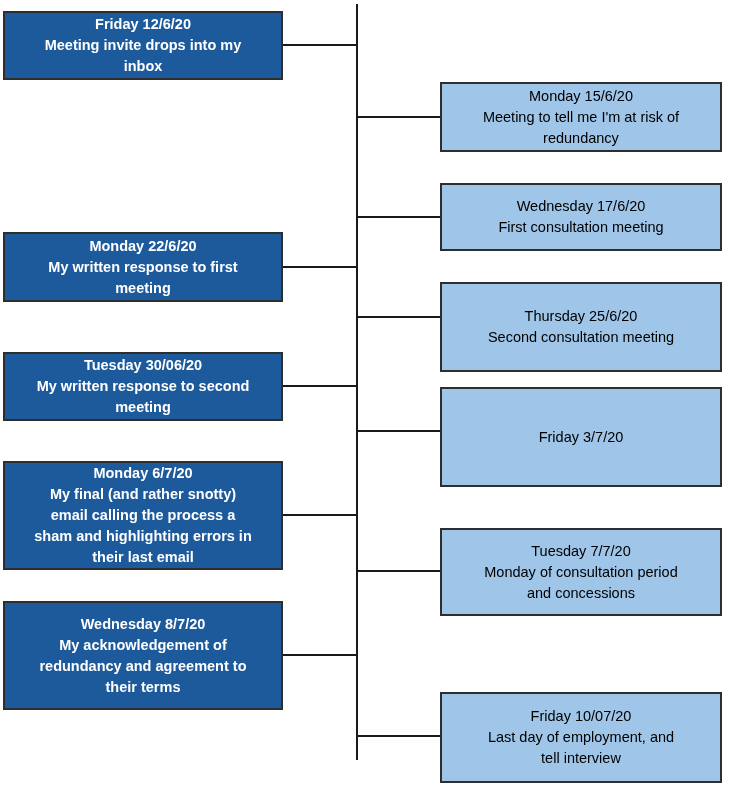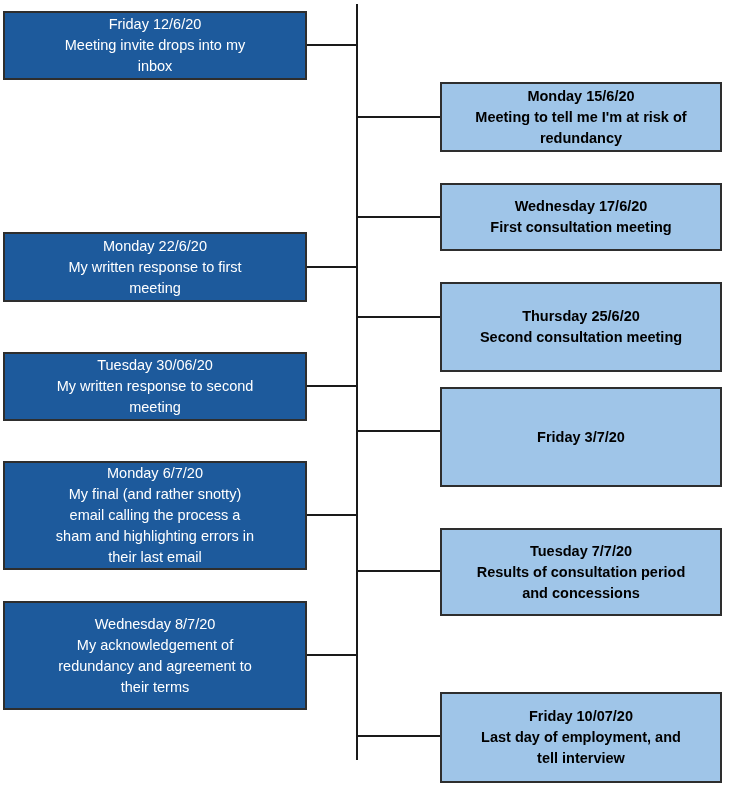--- a/index.html
+++ b/index.html
@@ -37,30 +37,30 @@
     display: flex;
     flex-direction: column;
     justify-content: center;
     align-items: center;
     text-align: center;
     font-size: 14.5px;
     line-height: 21px;
   }
   .box.left {
     left: 3px;
-    width: 304px;
+    width: 280px;
     background: var(--left-fill, #1d5a9c);
     color: var(--left-text, #ffffff);
+    font-weight: bold;
   }
   .box.right {
     left: 440px;
     width: 282px;
     background: var(--right-fill, #9fc5e8);
     color: var(--right-text, #000000);
-    font-weight: bold;
   }
   .date { white-space: pre-line; }
   .desc { white-space: pre-line; }
 </style>
 </head>
 <body>
 
 <div class="canvas" style="--left-fill: #1d5a9c; --left-text: #ffffff; --right-fill: #9fc5e8; --right-text: #000000; --border: #2e2e2e; --line: #1a1a1a; background: rgb(255, 255, 255);">
 
   <div class="spine"></div>
@@ -118,21 +118,21 @@
   <div class="box left" style="top:461px;height:109px">
     <div class="date">Monday 6/7/20</div>
     <div class="desc">My final (and rather snotty)
 email calling the process a
 sham and highlighting errors in
 their last email</div>
   </div>
 
   <div class="box right" style="top:528px;height:88px">
     <div class="date">Tuesday 7/7/20</div>
-    <div class="desc">Results of consultation period
+    <div class="desc">Monday of consultation period
 and concessions</div>
   </div>
 
   <div class="box left" style="top:601px;height:109px">
     <div class="date">Wednesday 8/7/20</div>
     <div class="desc">My acknowledgement of
 redundancy and agreement to
 their terms</div>
   </div>
 

